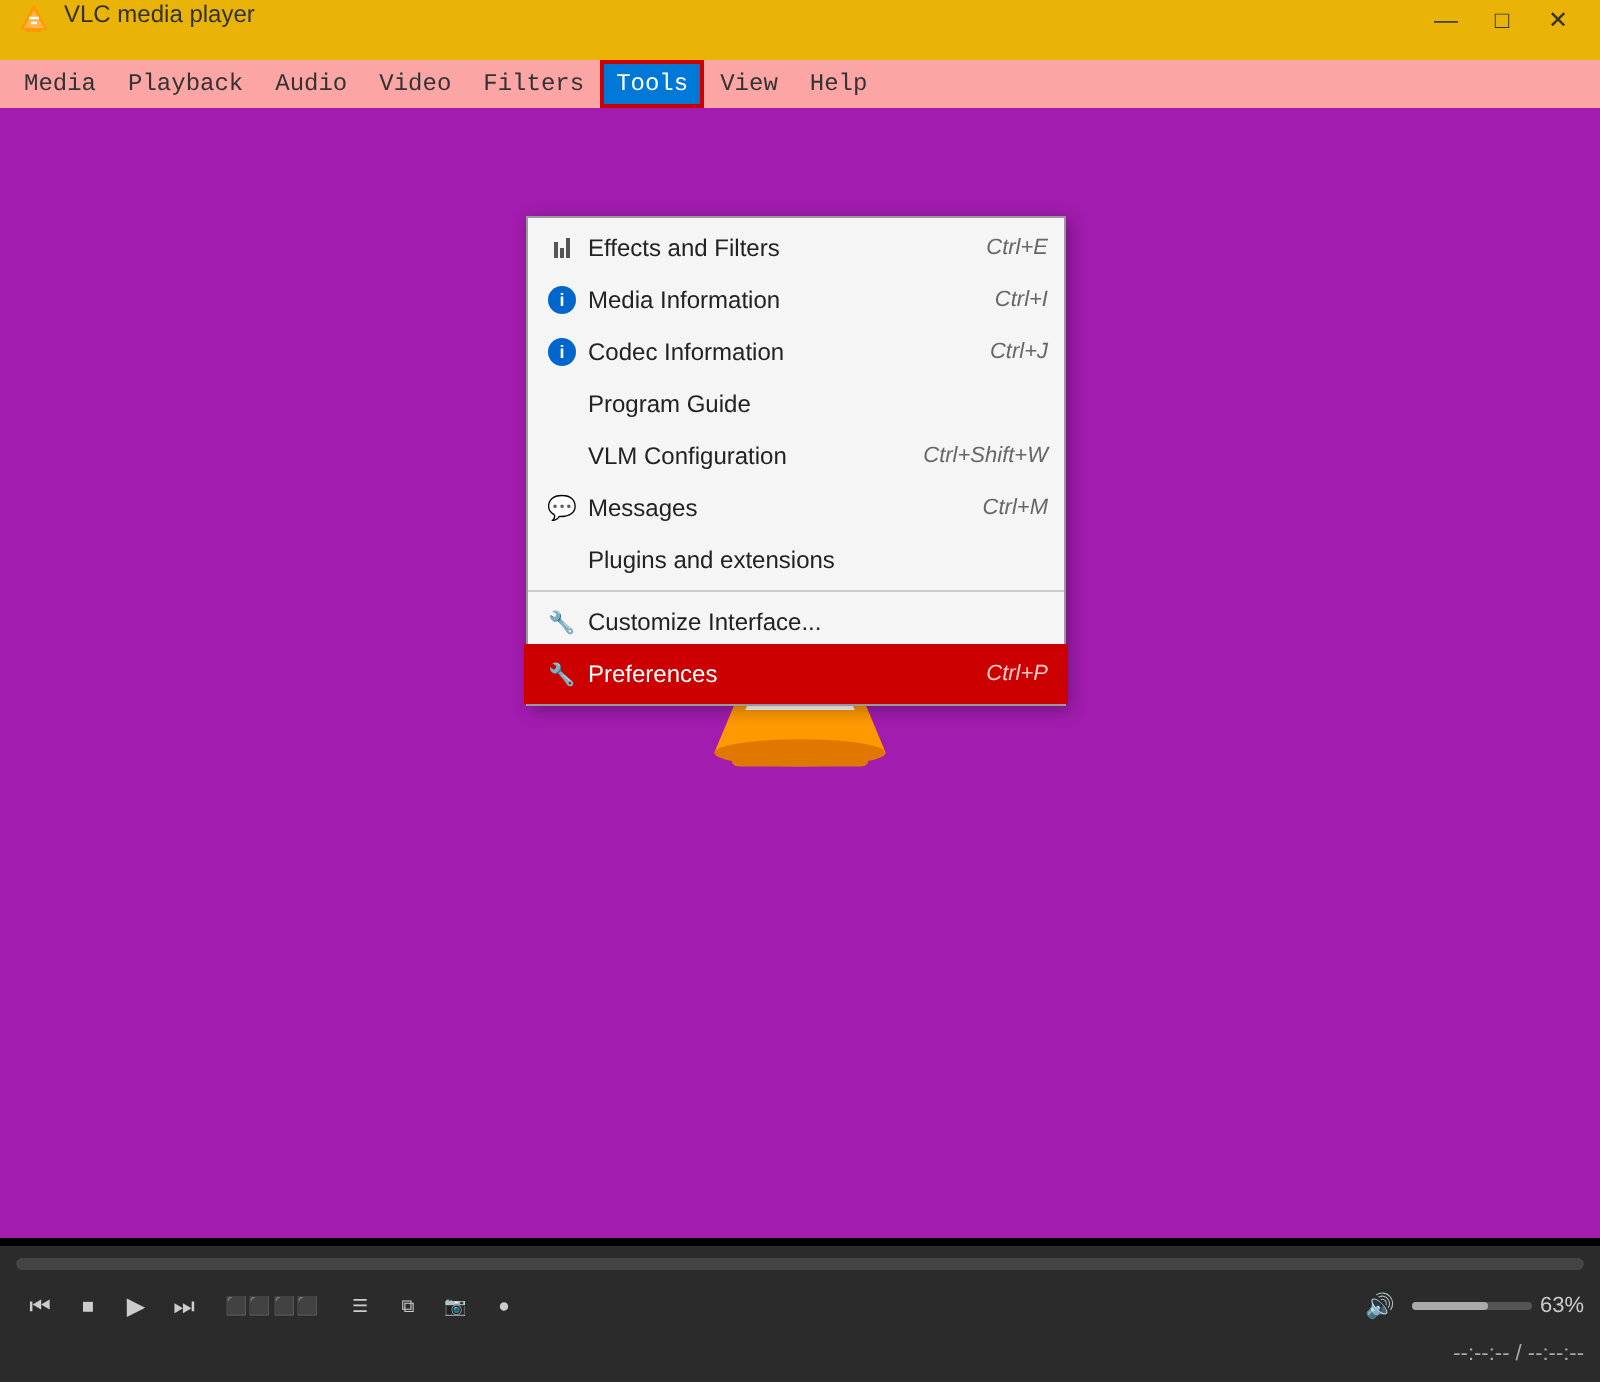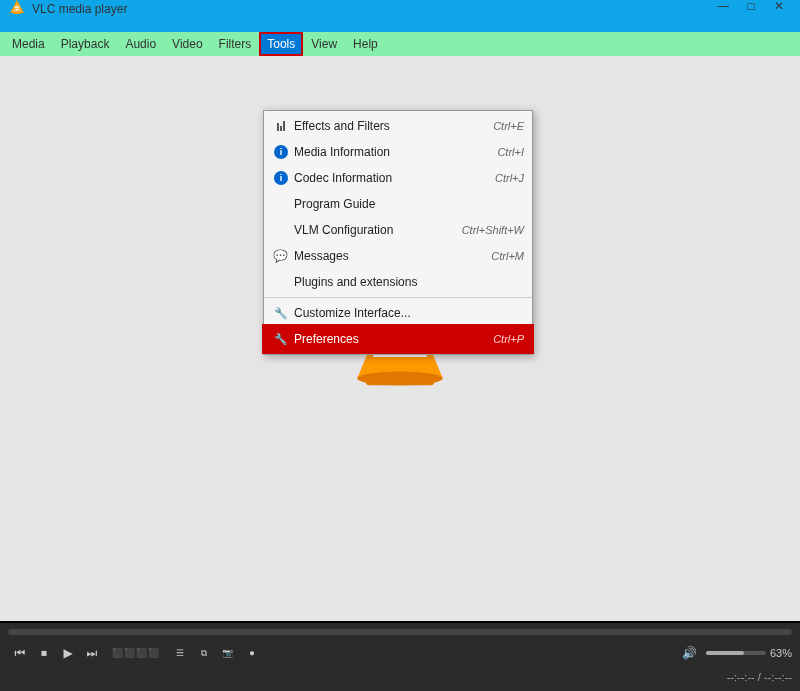--- a/index.html
+++ b/index.html
@@ -11,24 +11,24 @@
       font-size: 13px;
       color: #fff;
       overflow: hidden;
       position: relative;
     }
 
     
     .title-bar {
       width: 100%;
       height: 30px;
-      background: #0ea5e9;
-      display: flex;
-      align-items: flex-end;
-      padding: 16px 8px;
+      background: #eab308;
+      display: flex;
+      align-items: flex-start;
+      padding: 0 8px;
       position: relative;
     }
     .title-bar-icon {
       width: 18px;
       height: 18px;
       margin-right: 6px;
       flex-shrink: 0;
     }
     .title-bar-text {
       color: #333;
@@ -49,24 +49,25 @@
       align-items: center;
       justify-content: center;
       color: #333;
       font-size: 12px;
     }
 
     
     .menu-bar {
       width: 100%;
       height: 24px;
-      background: #86efac;
+      background: #fca5a5;
       display: flex;
       align-items: flex-start;
       padding: 0 4px;
+      font-family: Liberation Mono, monospace;
     }
     .menu-item {
       padding: 2px 8px;
       color: #333;
       font-size: 12px;
       cursor: pointer;
       height: 24px;
       display: flex;
       align-items: center;
     }
@@ -74,21 +75,21 @@
       background: #0078d7;
       color: #fff;
       outline: 2px solid #cc0000;
       outline-offset: -2px;
     }
 
     
     .main-content {
       width: 100%;
       height: 565px;
-      background: #e5e5e5;
+      background: #a21caf;
       position: relative;
       display: flex;
       align-items: center;
       justify-content: center;
     }
 
     
     .vlc-cone {
       width: 120px;
       height: 120px;

